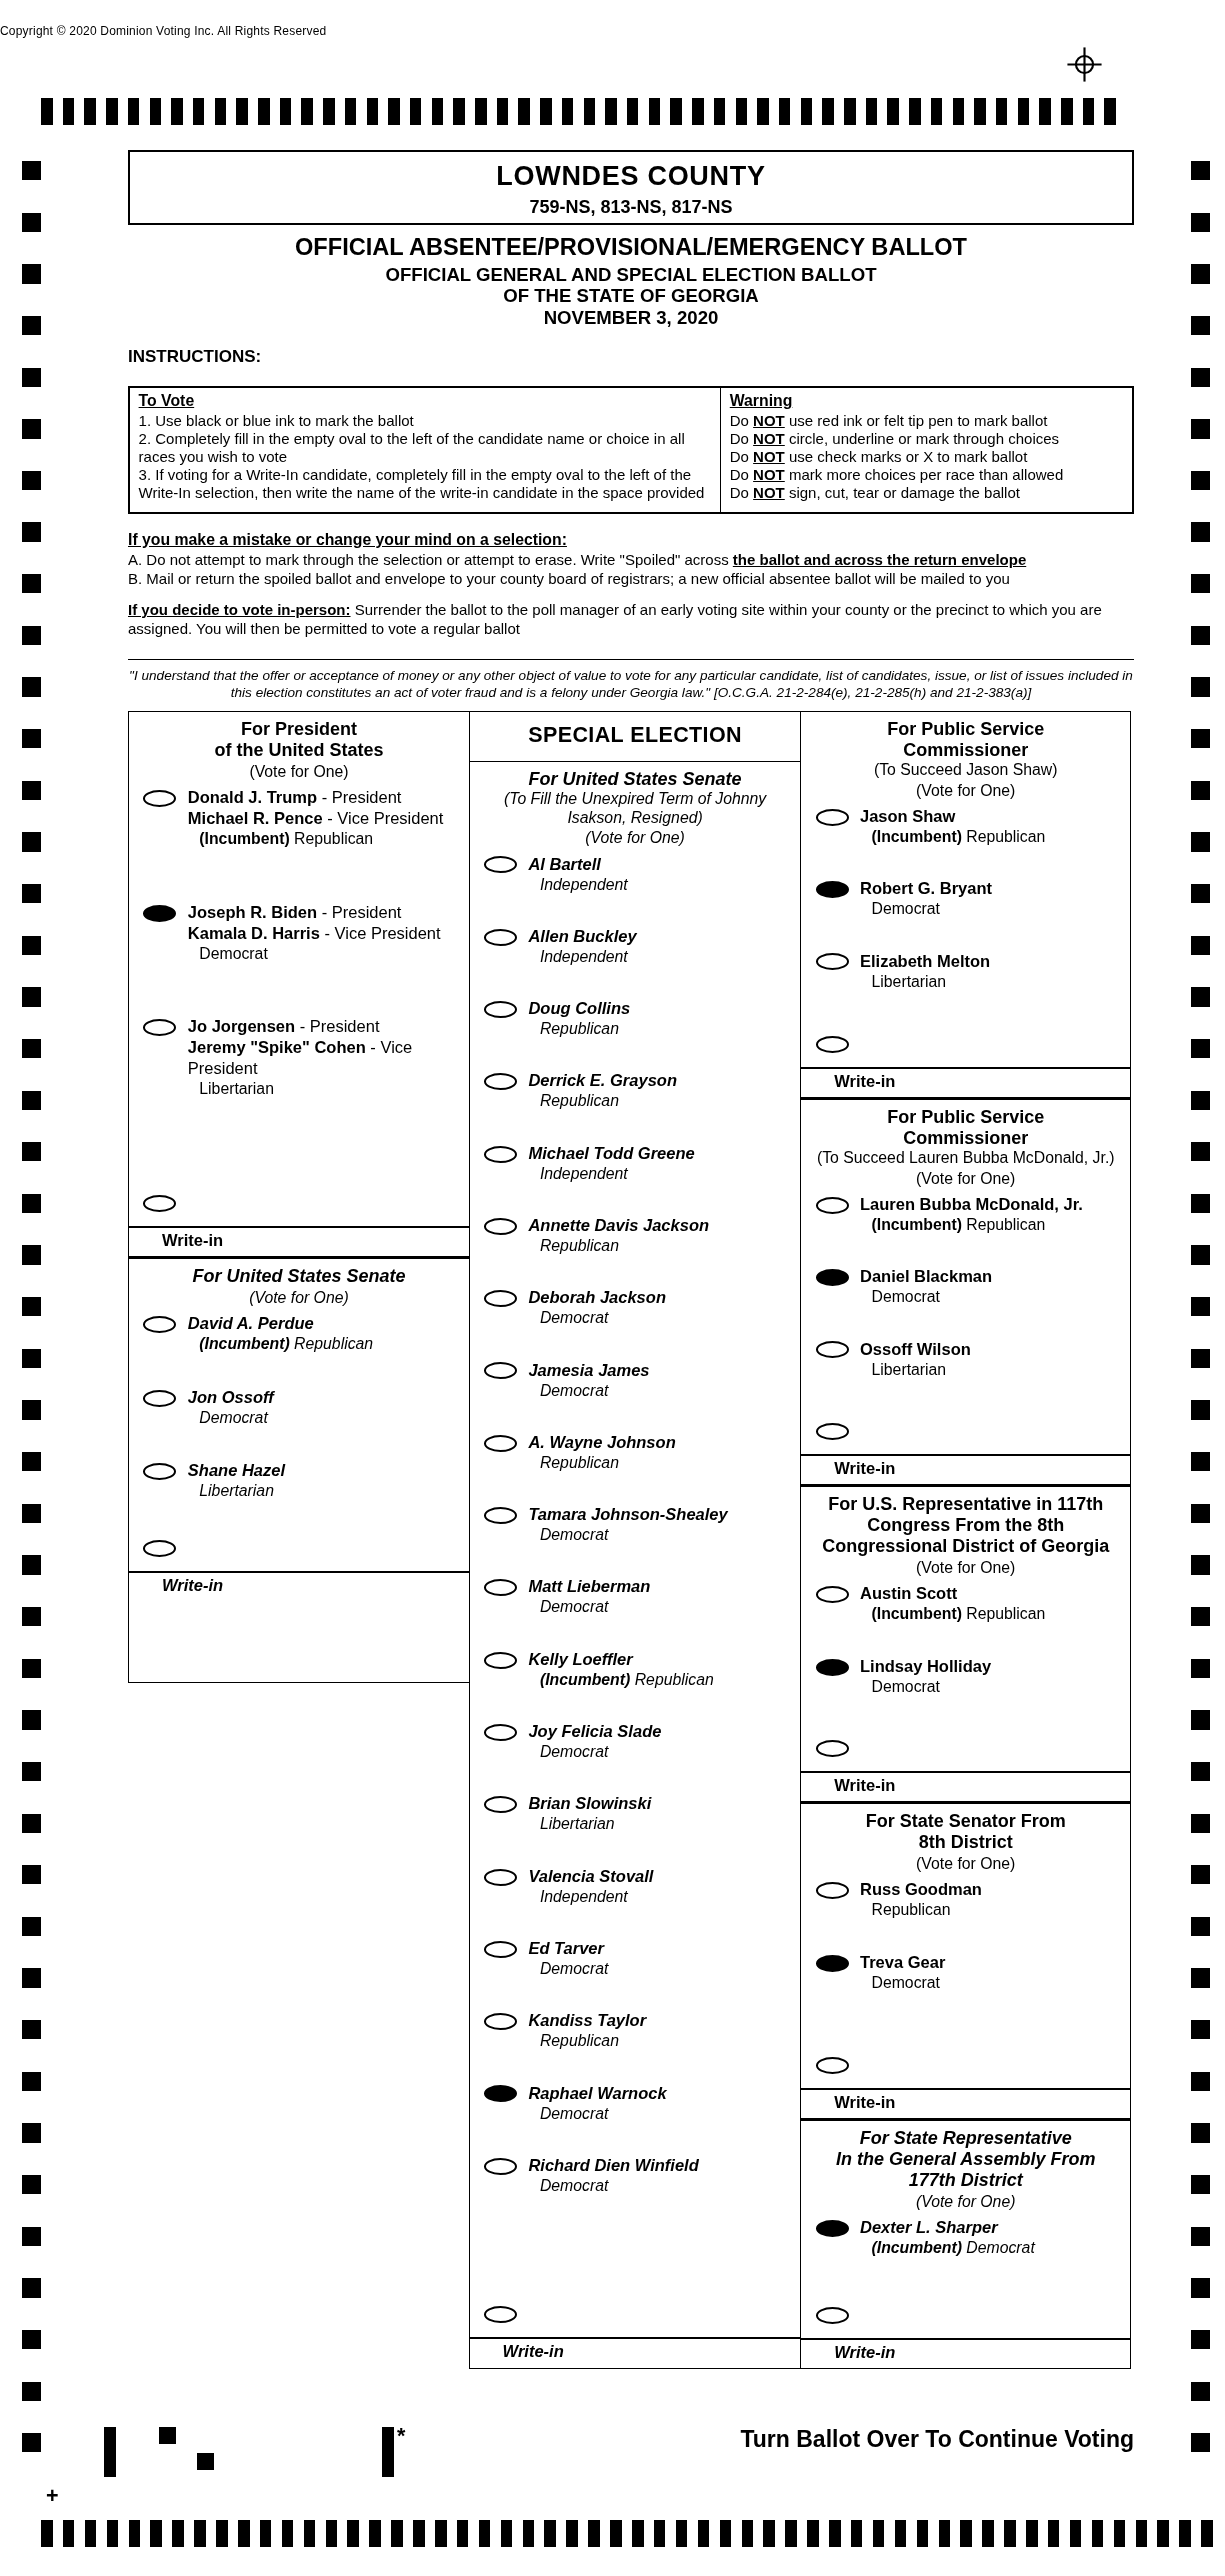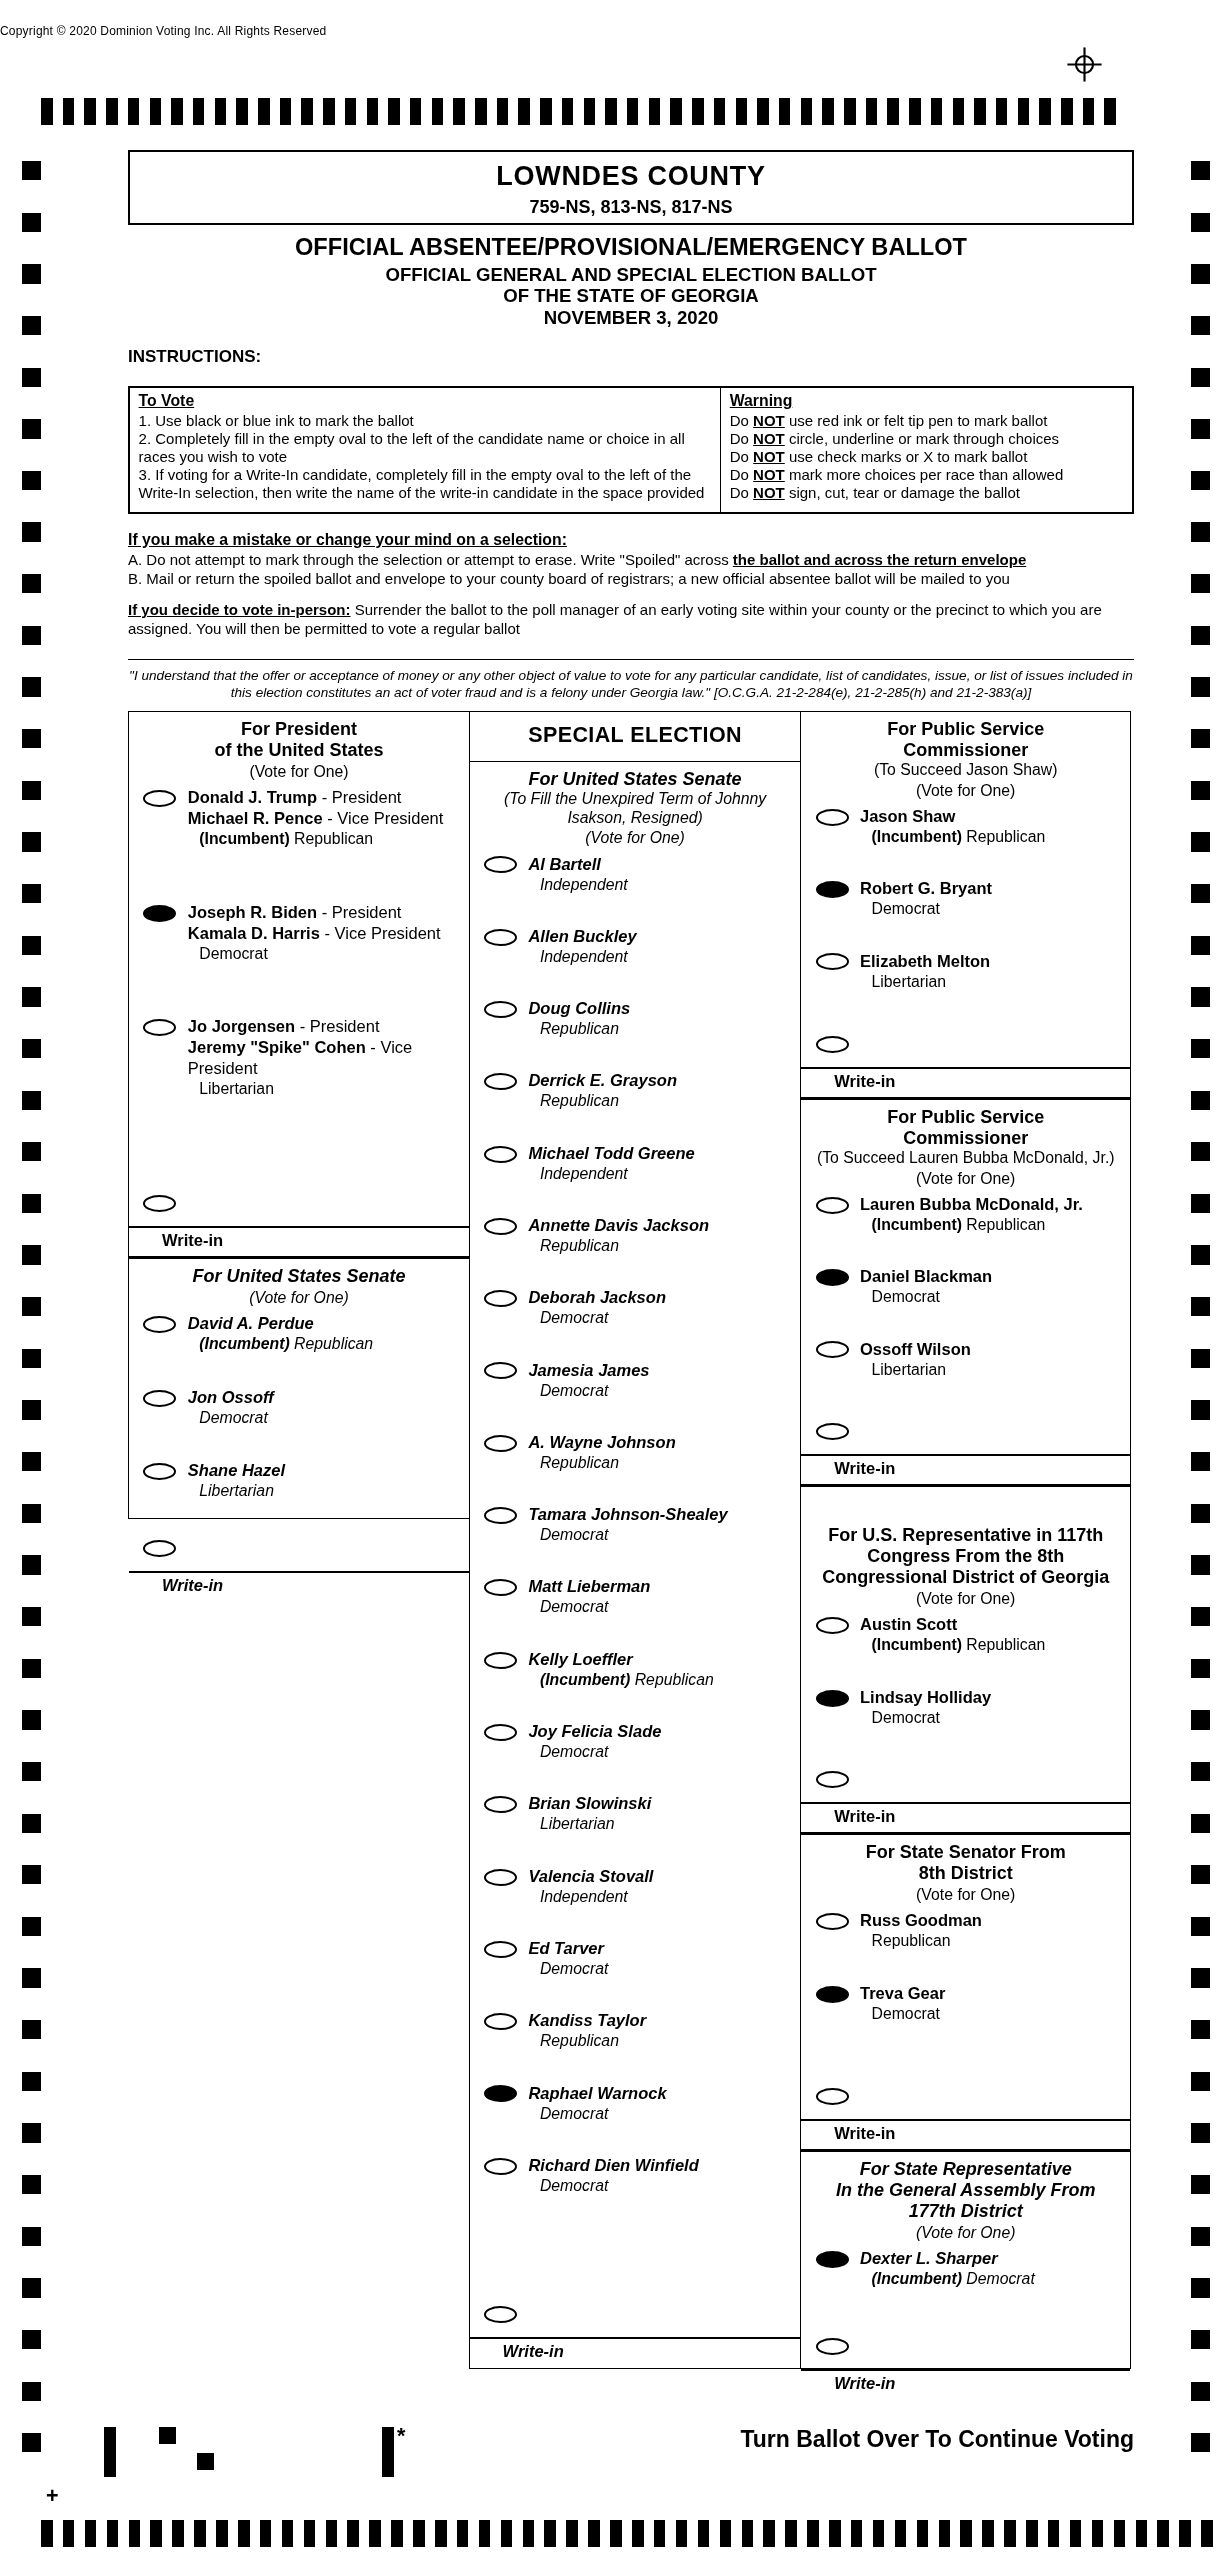--- a/index.html
+++ b/index.html
@@ -47,35 +47,35 @@
   .instr-line { font-size:15px; line-height:19.3px; }
   .inperson-block { margin-top:11.5px; font-size:15px; line-height:19.3px; }
 
   .legal-rule { border-top:1.4px solid #000; margin-top:20px; }
   .legal-text { font-size:13.6px; font-style:italic; line-height:17px; text-align:center; margin-top:7.2px; }
 
   
   .contests-area { display:flex; align-items:flex-start; margin-top:10px; }
   .ballot-column { border:1.4px solid #000; background:#fff; }
   .ballot-column + .ballot-column { margin-left:-1.4px; }
-  [data-name="ballot-col-1"] { width:342px; height:808px; }
+  [data-name="ballot-col-1"] { width:342px; height:972px; }
   [data-name="ballot-col-2"] { width:333px; height:1658px; }
   [data-name="ballot-col-3"] { width:331px; height:1658px; }
 
   .column-banner { height:50px; border-bottom:1.4px solid #000; text-align:center;
                    font-size:21.5px; font-weight:bold; padding-top:11.5px; letter-spacing:0.4px; }
 
   .contest { display:flex; flex-direction:column; overflow:hidden; border-bottom:3.6px solid #000; }
   .contest:last-child { border-bottom:none;font-style:italic; }
   [data-contest="president"]        { height:547px; }
   [data-contest="us-senate"]        { height:342px; }
   [data-contest="us-senate-special"]{ height:1605px; }
   [data-contest="psc-shaw"]         { height:388px; }
   [data-contest="psc-mcdonald"]     { height:387px; }
-  [data-contest="us-rep-117"]       { height:317px;margin-top:31px; }
+  [data-contest="us-rep-117"]       { height:317px; }
   [data-contest="state-senator-8"]  { height:317px; }
   [data-contest="state-rep-177"]    { height:247px; }
 
   .contest-header { text-align:center; padding:7.2px 5.7px 5.7px; }
   .contest-title { font-size:18px; font-weight:bold; line-height:21px; }
   .contest-subtitle { font-size:15.8px; line-height:18.6px; }
   .contest-votefor { font-size:15.8px; line-height:18.6px; margin-top:2.1px; }
 
   .candidate-row { display:flex; align-items:flex-start; padding-left:14.3px; margin-bottom:32px; }
   [data-contest="president"] .candidate-row { margin-bottom:53px; }

